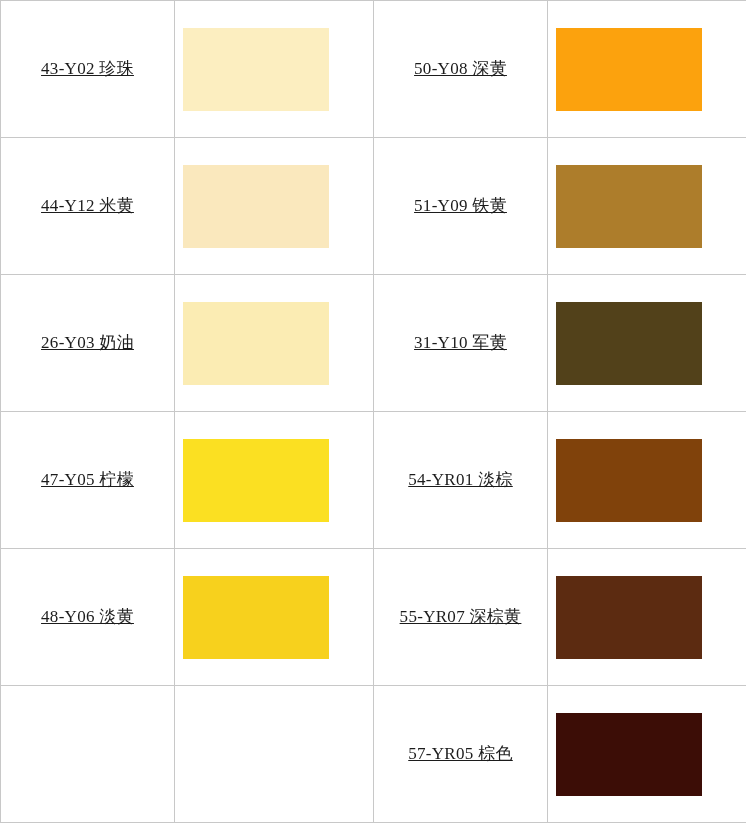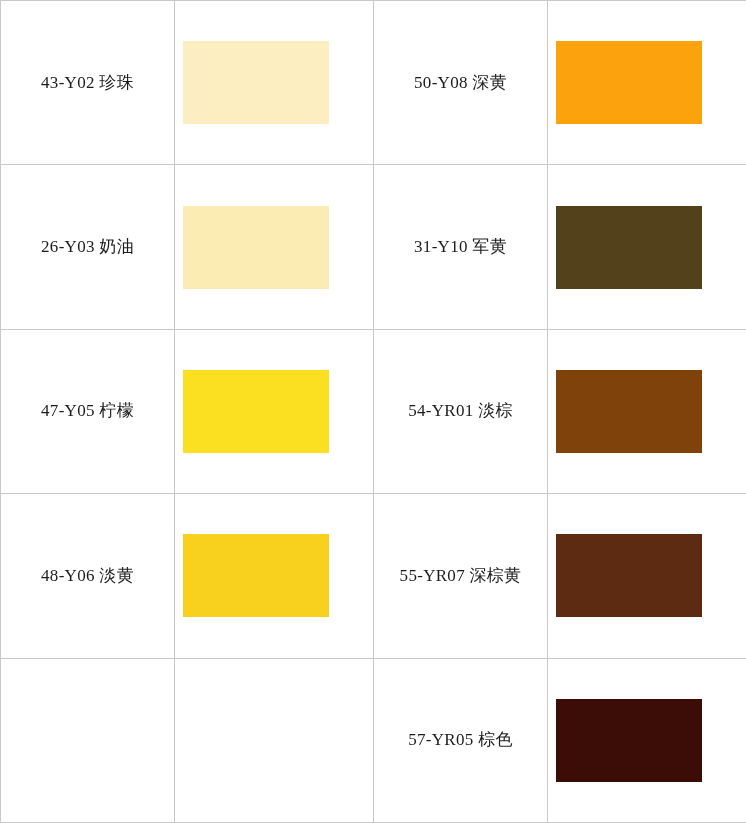--- a/index.html
+++ b/index.html
@@ -35,20 +35,21 @@
   col.swatch-col { width: 199px; }
 
   .cell-label {
     text-align: center;
     font-size: 17px;
     font-weight: 400;
     letter-spacing: 0.3px;
     color: #1c1c1c;
     line-height: 1.3;
     white-space: nowrap;
+    text-decoration: underline;
   }
 
   .cell-swatch {
     text-align: left;
   }
 
   .swatch {
     display: block;
     width: 146px;
     height: 83px;
@@ -80,20 +81,30 @@
       <td class="cell-label">43-Y02 珍珠</td>
       <td class="cell-swatch">
         <span class="swatch" style="background: rgb(252, 238, 192);"></span>
       </td>
       <td class="cell-label">50-Y08 深黄</td>
       <td class="cell-swatch">
         <span class="swatch" style="background: rgb(252, 162, 13);"></span>
       </td>
     </tr>
 
+    <tr>
+      <td class="cell-label">44-Y12 米黄</td>
+      <td class="cell-swatch">
+        <span class="swatch" style="background: rgb(250, 232, 189);"></span>
+      </td>
+      <td class="cell-label">51-Y09 铁黄</td>
+      <td class="cell-swatch">
+        <span class="swatch" style="background: rgb(173, 125, 43);"></span>
+      </td>
+    </tr>
 
     <tr>
       <td class="cell-label">26-Y03 奶油</td>
       <td class="cell-swatch">
         <span class="swatch" style="background: rgb(251, 236, 179);"></span>
       </td>
       <td class="cell-label">31-Y10 军黄</td>
       <td class="cell-swatch">
         <span class="swatch" style="background: rgb(82, 65, 26);"></span>
       </td>

